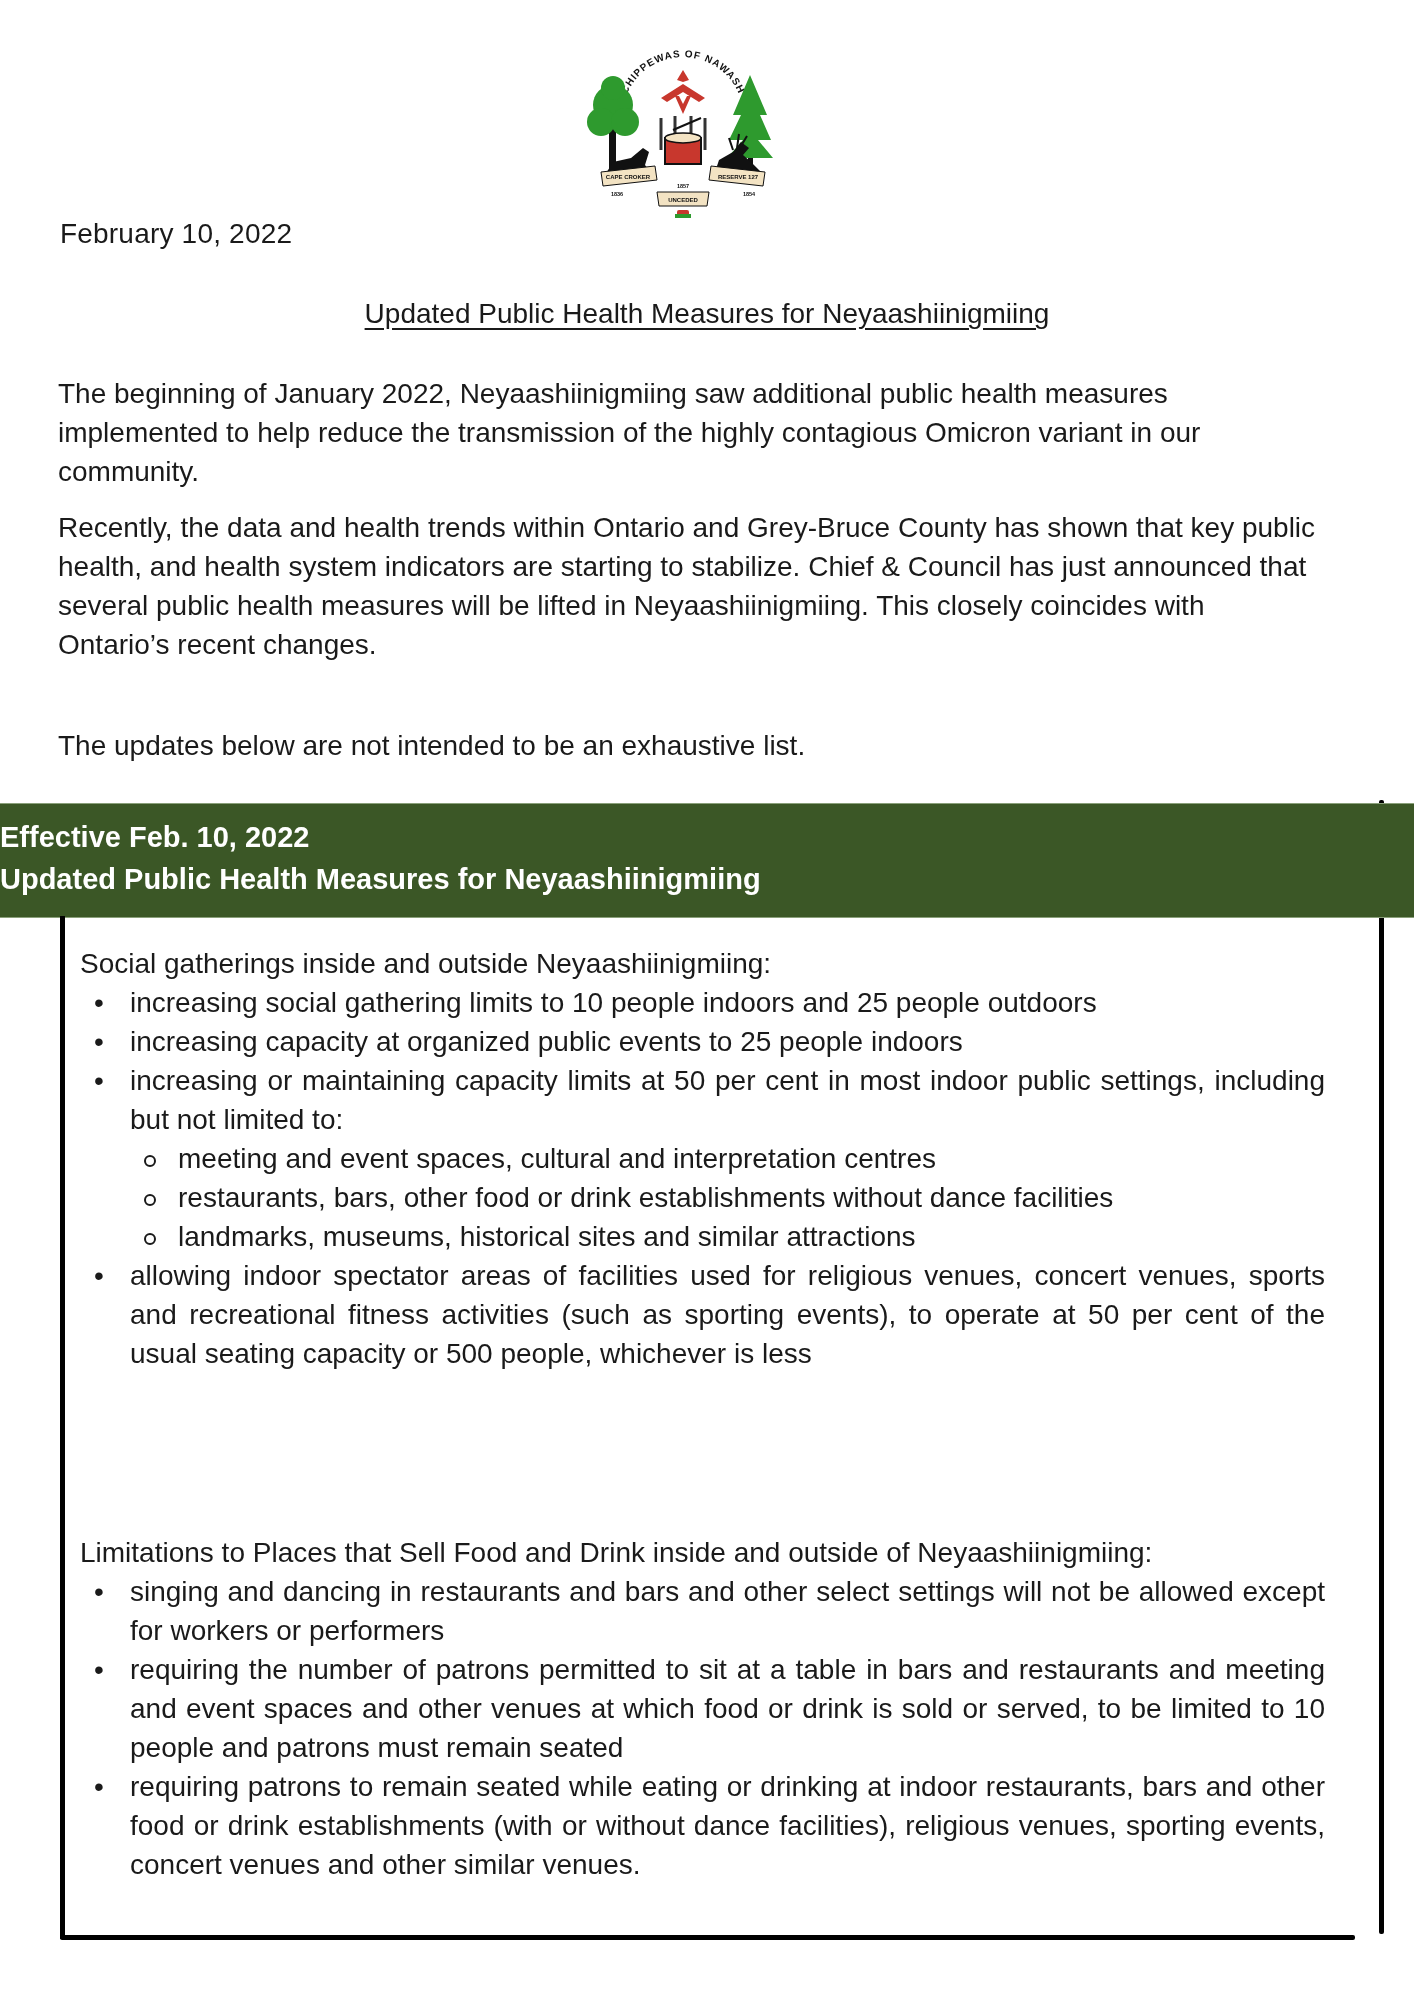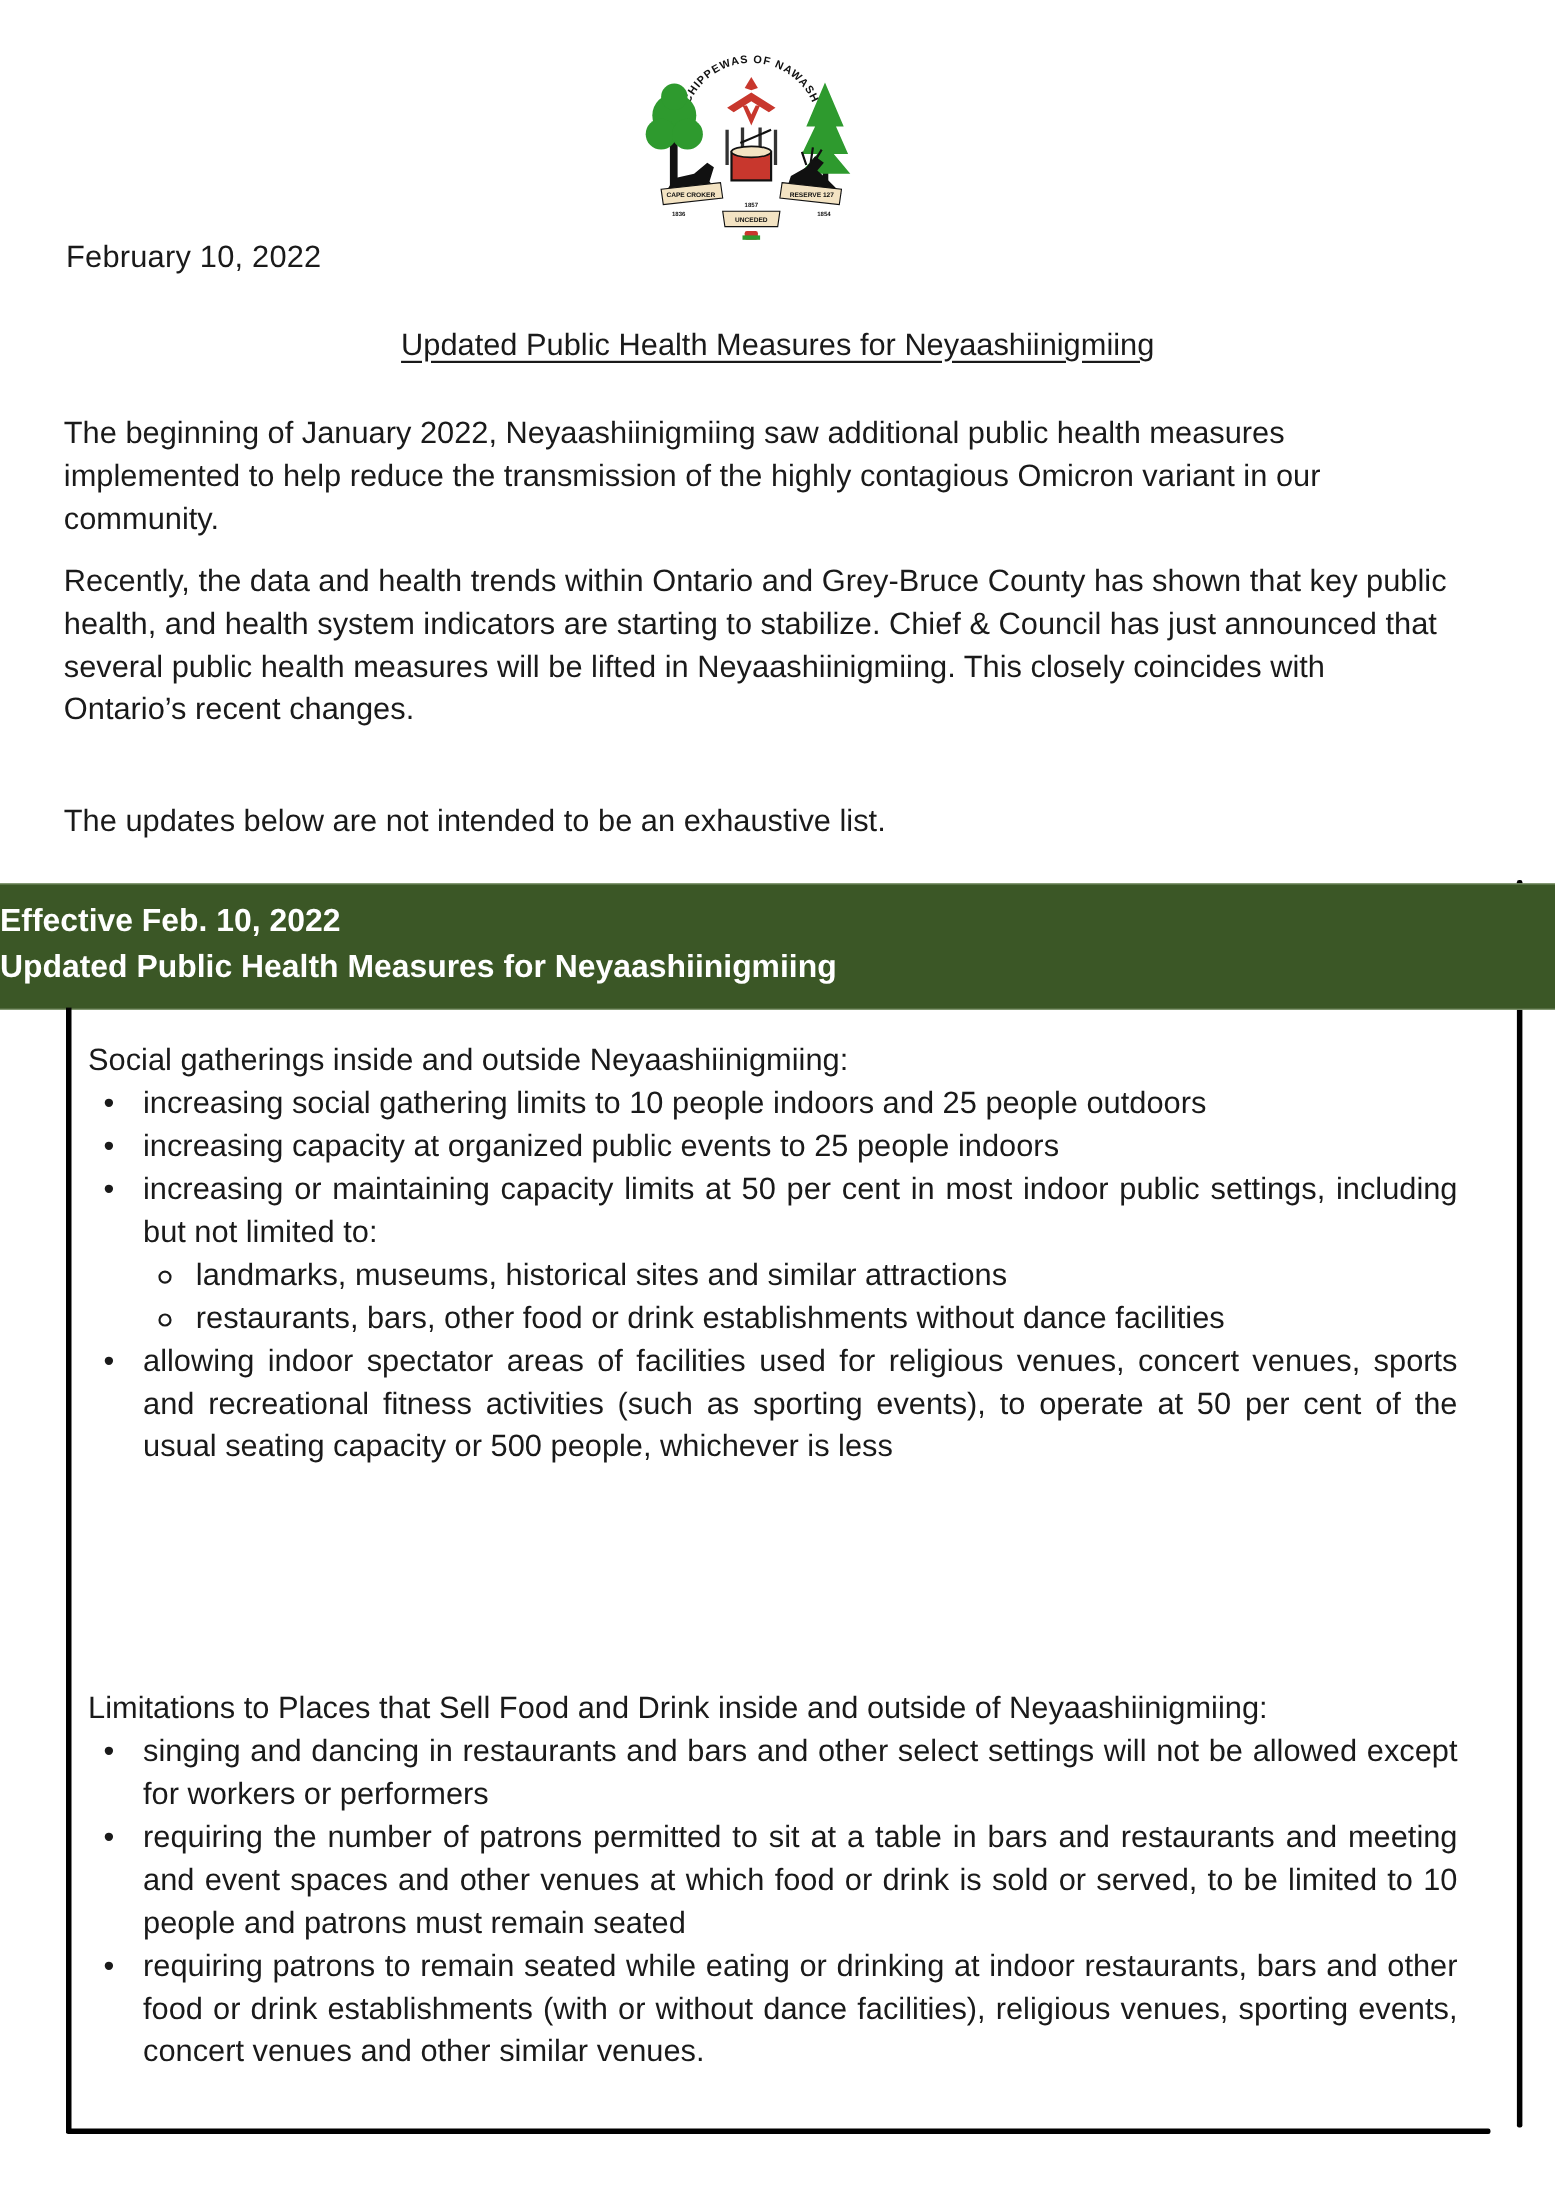--- a/index.html
+++ b/index.html
@@ -145,22 +145,23 @@
 </div>
 <div class="box-left"></div>
 <div class="box-bottom"></div>
 
 <div class="section" id="sec1">
   <p class="heading">Social gatherings inside and outside Neyaashiinigmiing:</p>
   <ul>
     <li class="b">increasing social gathering limits to 10 people indoors and 25 people outdoors</li>
     <li class="b">increasing capacity at organized public events to 25 people indoors</li>
     <li class="b">increasing or maintaining capacity limits at 50 per cent in most indoor public settings, including but not limited to:</li>
+    <li class="s">meeting and event spaces, cultural and interpretation centres</li>
+    <li class="s">restaurants, bars, other food or drink establishments without dance facilities</li>
     <li class="s">landmarks, museums, historical sites and similar attractions</li>
-    <li class="s">restaurants, bars, other food or drink establishments without dance facilities</li>
     <li class="b">allowing indoor spectator areas of facilities used for religious venues, concert venues, sports and recreational fitness activities (such as sporting events), to operate at 50 per cent of the usual seating capacity or 500 people, whichever is less</li>
   </ul>
 </div>
 
 <div class="section" id="sec2">
   <p class="heading">Limitations to Places that Sell Food and Drink inside and outside of Neyaashiinigmiing:</p>
   <ul>
     <li class="b">singing and dancing in restaurants and bars and other select settings will not be allowed except for workers or performers</li>
     <li class="b">requiring the number of patrons permitted to sit at a table in bars and restaurants and meeting and event spaces and other venues at which food or drink is sold or served, to be limited to 10 people and patrons must remain seated</li>
     <li class="b">requiring patrons to remain seated while eating or drinking at indoor restaurants, bars and other food or drink establishments (with or without dance facilities), religious venues, sporting events, concert venues and other similar venues.</li>

